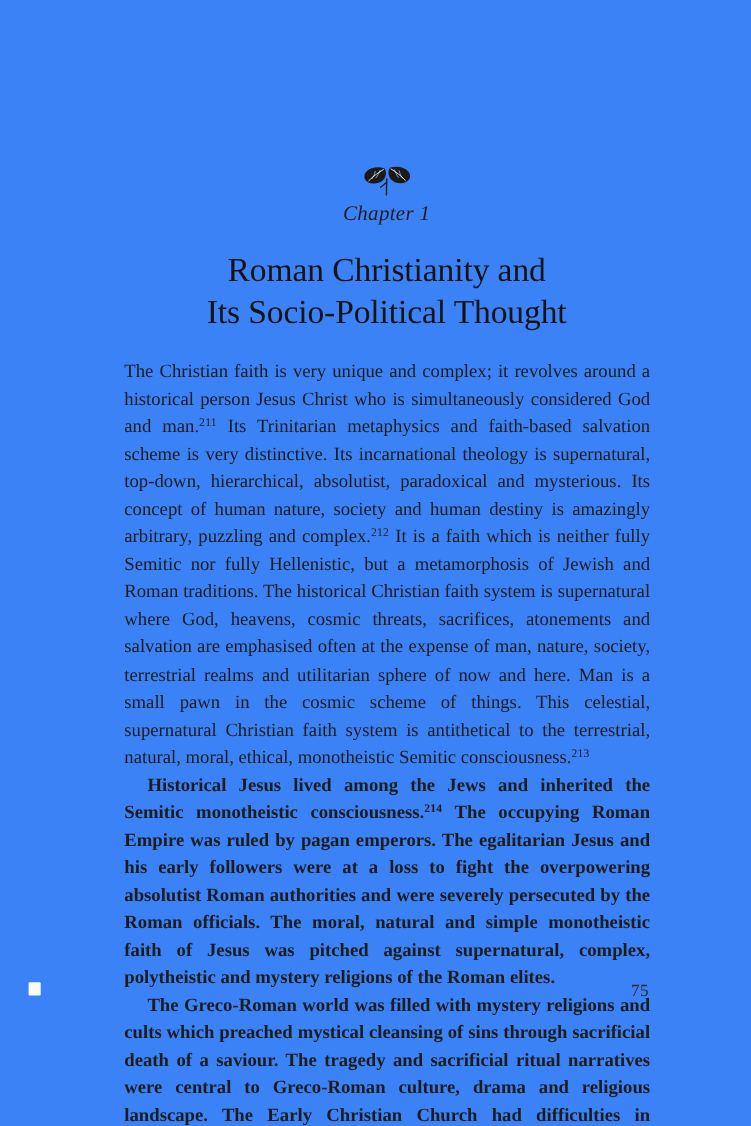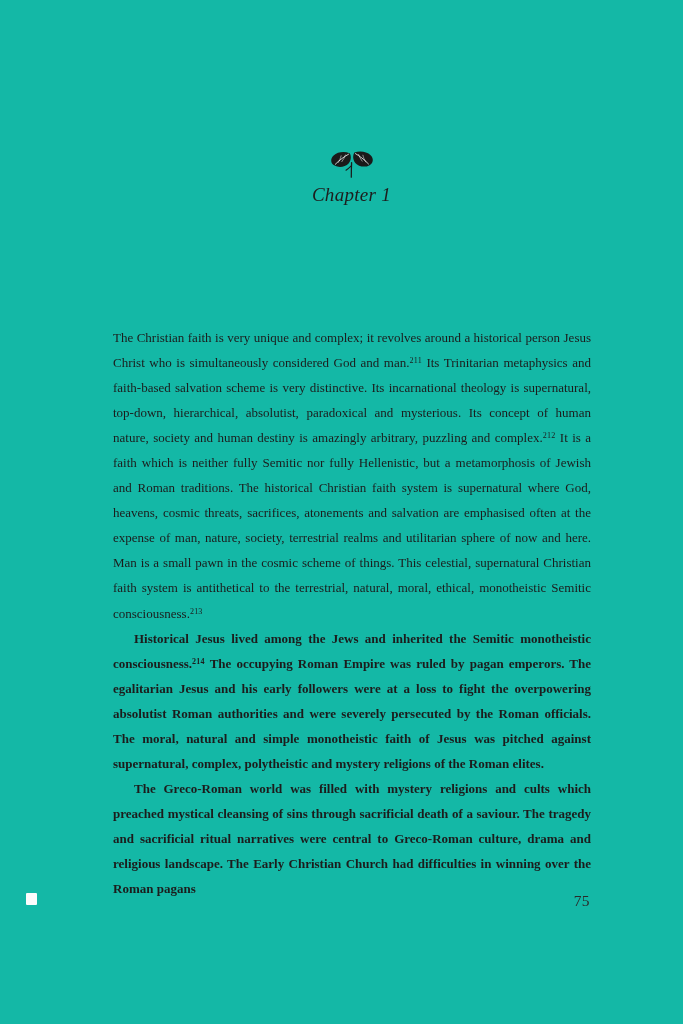--- a/index.html
+++ b/index.html
@@ -9,21 +9,21 @@
   }
   body {
     font-family: "Liberation Serif", "DejaVu Serif", serif;
     color: #1a1a1a;
     -webkit-font-smoothing: antialiased;
   }
   .page {
     position: relative;
     width: 683px;
     height: 1024px;
-    background: #14b8a6;
+    background: #3b82f6;
     overflow: hidden;
     box-sizing: border-box;
   }
   
   .opener {
     position: absolute;
     left: 113px;
     top: 150px;
     width: 477px;
     text-align: center;
@@ -57,21 +57,21 @@
   }
   
   .body-text {
     position: absolute;
     left: 113px;
     top: 325px;
     width: 478px;
   }
   .para {
     margin: 0;
-    font-size: 13px;
+    font-size: 17px;
     line-height: 25.05px;
     text-align: justify;
     text-justify: inter-word;
     color: #1c1c1c;
     hyphens: none;
     -webkit-hyphens: none;
   }
   .para.indent {
     text-indent: 21px;
     font-weight: bold;
@@ -125,20 +125,24 @@
           <path d="M33.8 4.8 C34.4 7.6 35.4 9.8 37.0 12.3" stroke="#ffffff" stroke-width="0.7" fill="none" opacity="0.7"></path>
 
           <path d="M22.6 12.6 C22.4 17.4 22.3 22.4 22.3 27.2" stroke="#1a1a1a" stroke-width="1.25" fill="none" stroke-linecap="round"></path>
           <path d="M22.5 15.6 C20.4 17.6 18.6 19.2 17.0 20.3" stroke="#1a1a1a" stroke-width="1.05" fill="none" stroke-linecap="round"></path>
         </g>
       </svg>
     </span>
 
     <div class="chapter-label">Chapter 1</div>
 
+    <h1 class="chapter-title">
+      <span class="tline">Roman Christianity and</span>
+      <span class="tline">Its Socio-Political Thought</span>
+    </h1>
   </div>
 
   <div class="body-text">
     <p class="para">The Christian faith is very unique and complex; it revolves around a historical person Jesus Christ who is simultaneously considered God and man.<sup>211</sup> Its Trinitarian metaphysics and faith-based salvation scheme is very distinctive. Its incarnational theology is supernatural, top-down, hierarchical, absolutist, paradoxical and mysterious. Its concept of human nature, society and human destiny is amazingly arbitrary, puzzling and complex.<sup>212</sup> It is a faith which is neither fully Semitic nor fully Hellenistic, but a metamorphosis of Jewish and Roman traditions. The historical Christian faith system is supernatural where God, heavens, cosmic threats, sacrifices, atonements and salvation are emphasised often at the expense of man, nature, society, terrestrial realms and utilitarian sphere of now and here. Man is a small pawn in the cosmic scheme of things. This celestial, supernatural Christian faith system is antithetical to the terrestrial, natural, moral, ethical, monotheistic Semitic consciousness.<sup>213</sup></p>
     <p class="para indent">Historical Jesus lived among the Jews and inherited the Semitic monotheistic consciousness.<sup>214</sup> The occupying Roman Empire was ruled by pagan emperors. The egalitarian Jesus and his early followers were at a loss to fight the overpowering absolutist Roman authorities and were severely persecuted by the Roman officials. The moral, natural and simple monotheistic faith of Jesus was pitched against supernatural, complex, polytheistic and mystery religions of the Roman elites.</p>
     <p class="para indent">The Greco-Roman world was filled with mystery religions and cults which preached mystical cleansing of sins through sacrificial death of a saviour. The tragedy and sacrificial ritual narratives were central to Greco-Roman culture, drama and religious landscape. The Early Christian Church had difficulties in winning over the Roman pagans</p>
   </div>
 
   <div class="edge-smudge"></div>
 

